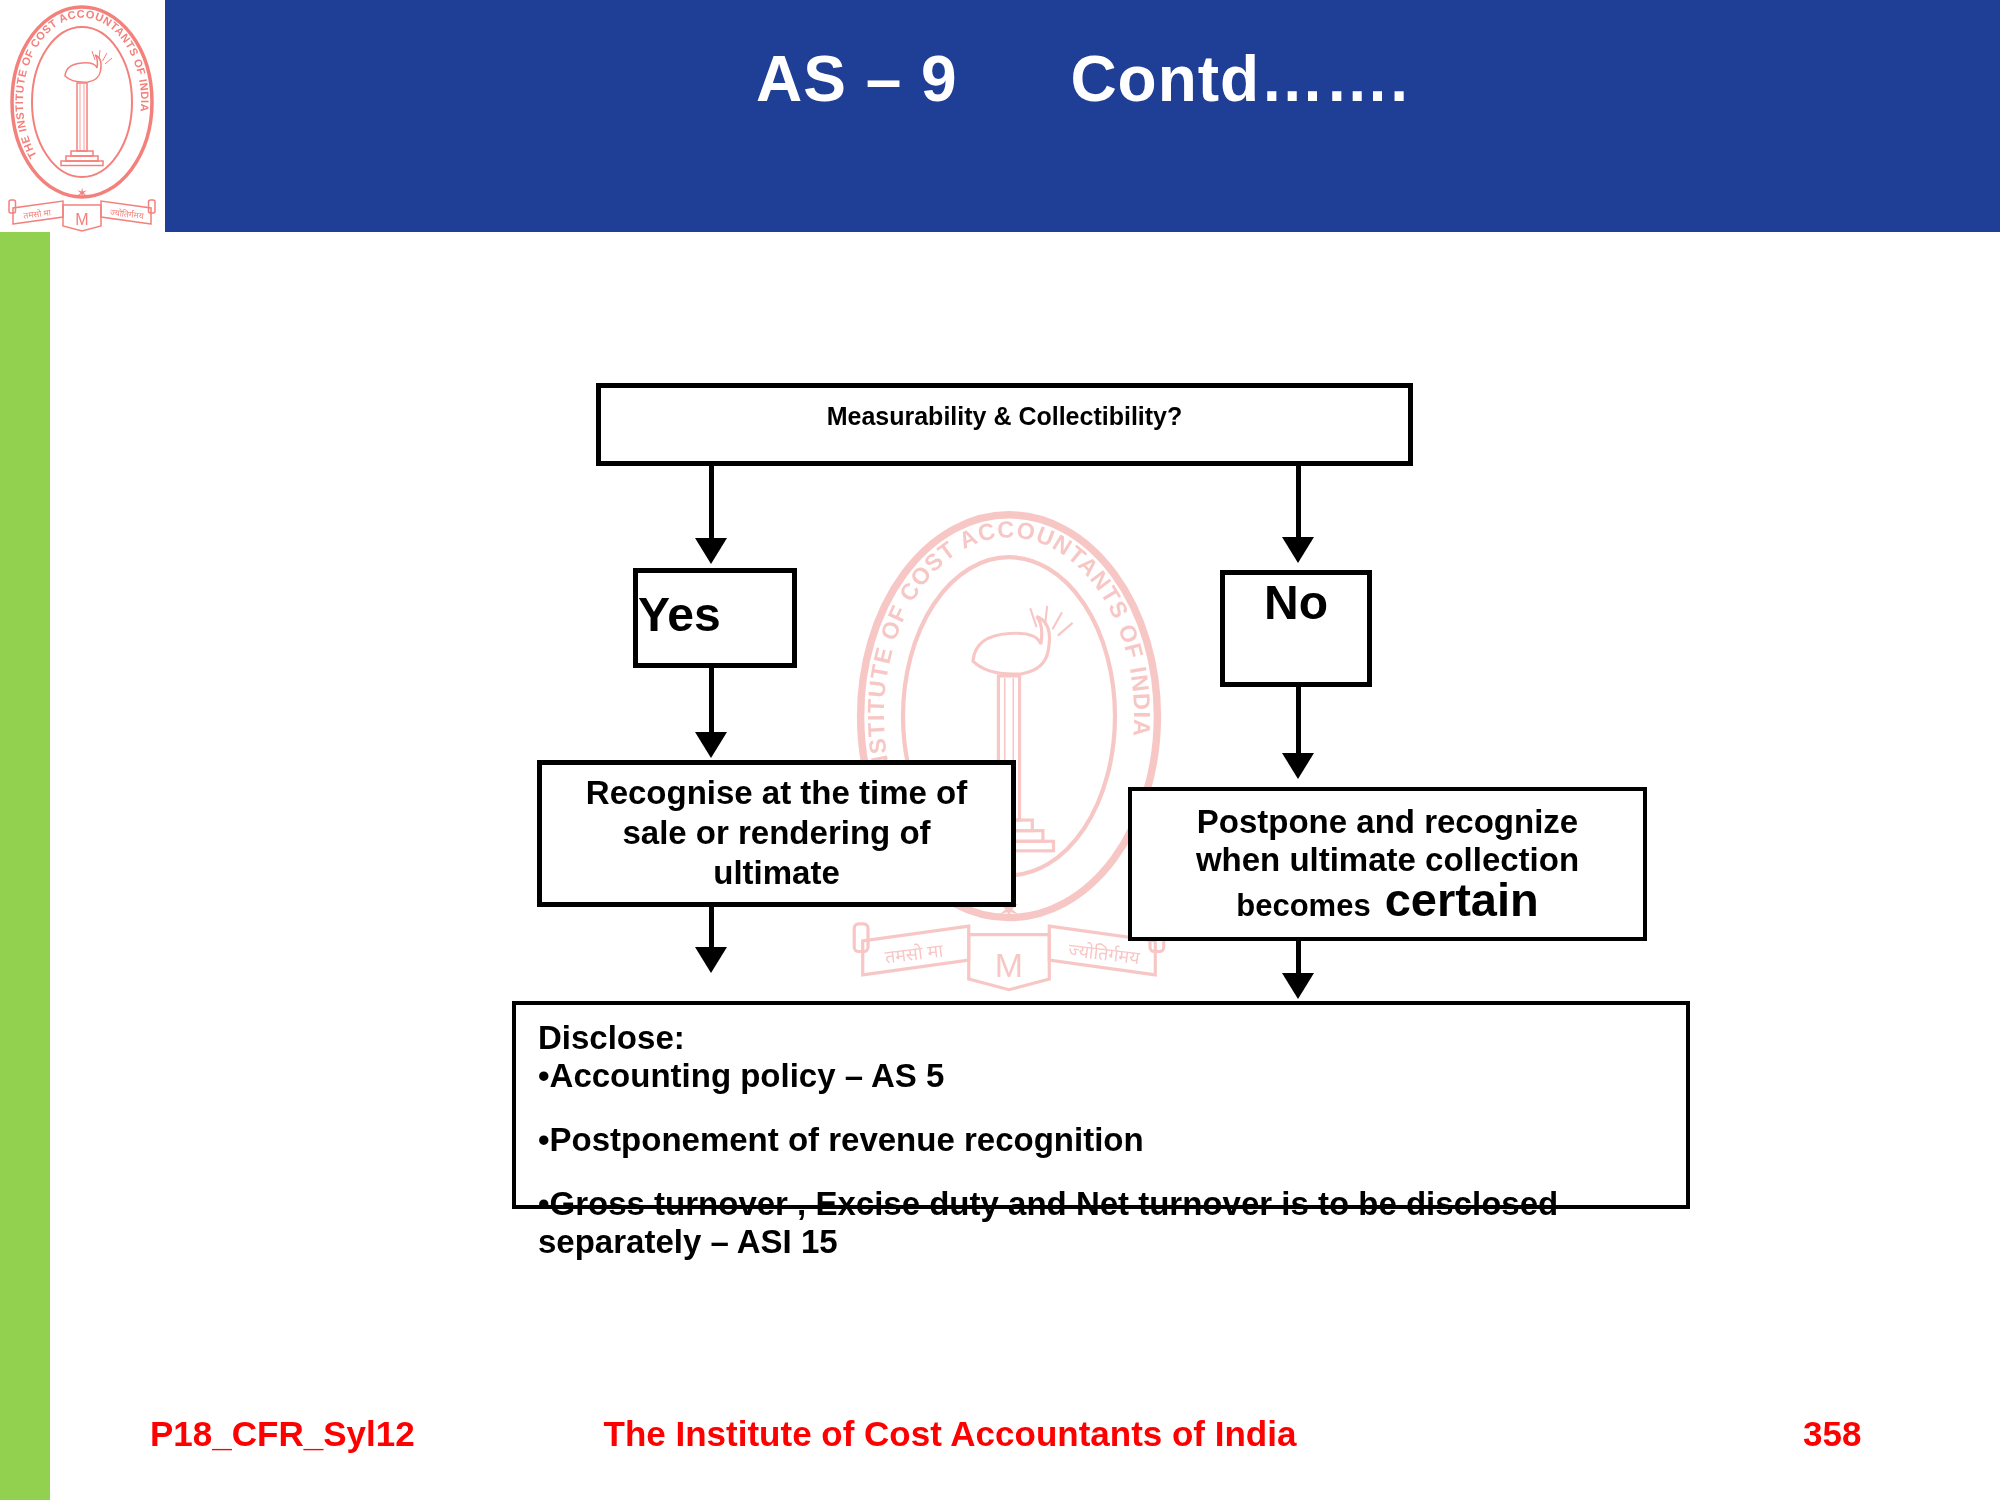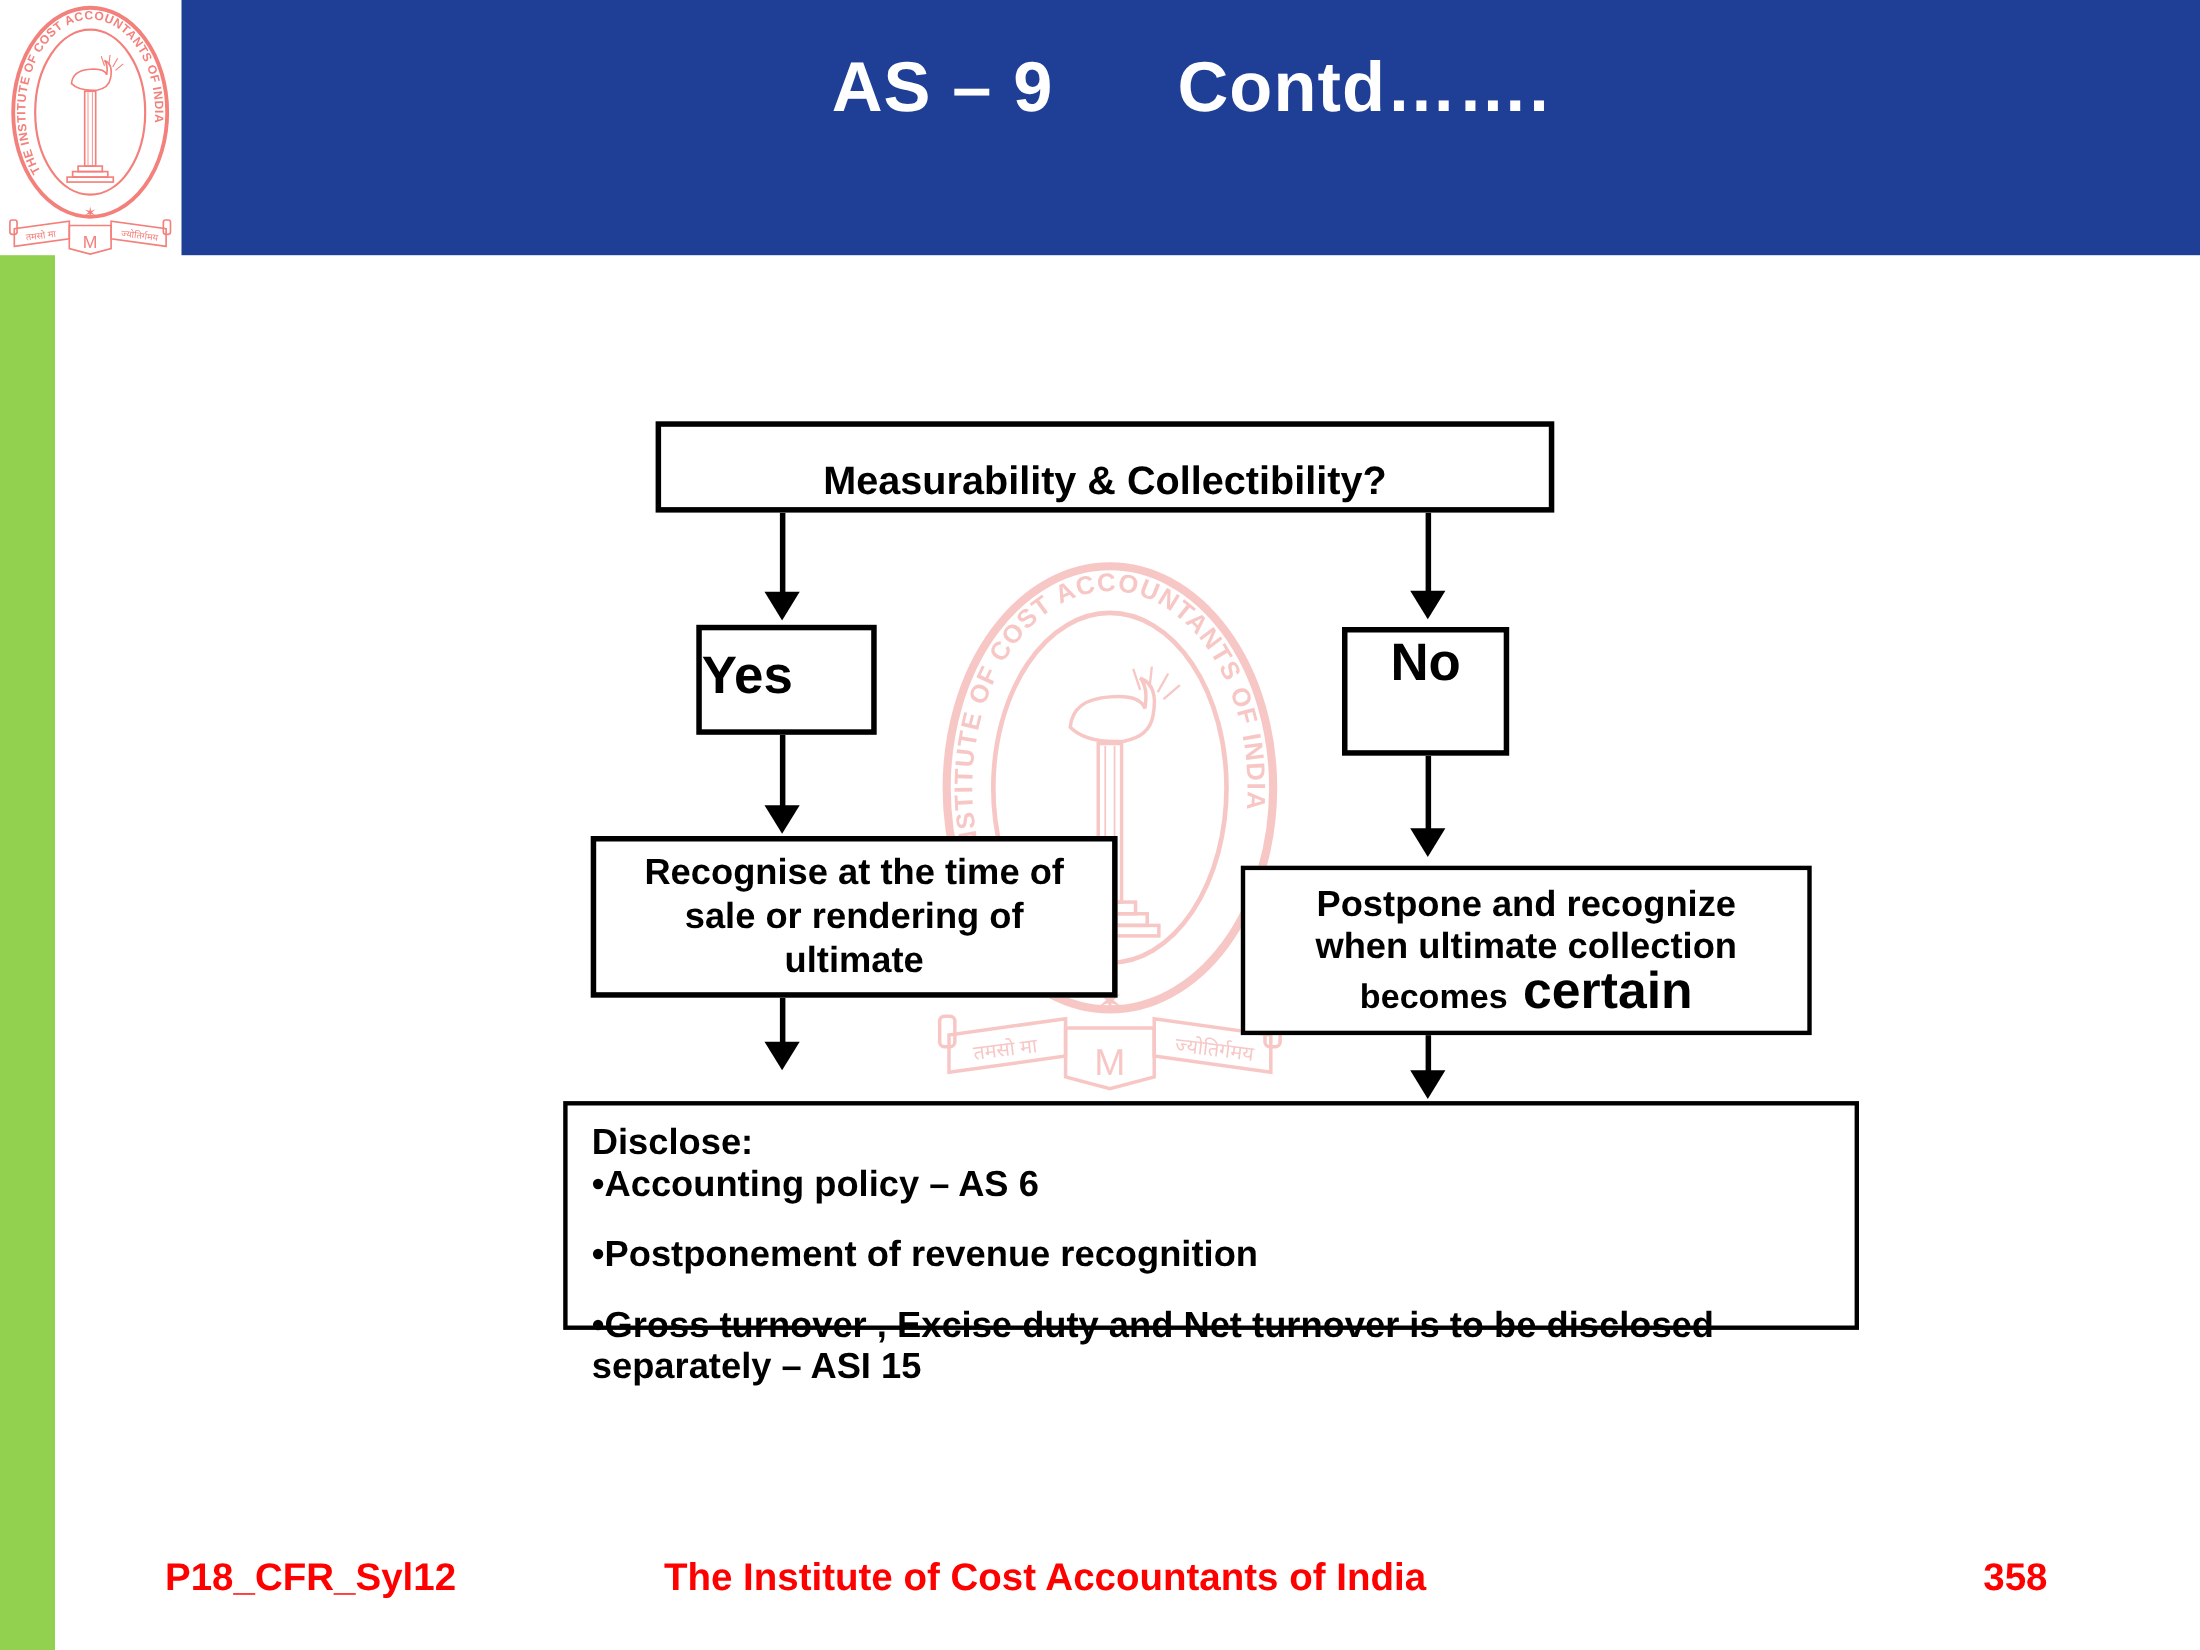--- a/index.html
+++ b/index.html
@@ -27,21 +27,21 @@
 
   .green-bar{position:absolute;left:0;top:232px;width:50px;height:1268px;background:var(--accent-green);}
 
   
   .watermark{position:absolute;left:850px;top:498px;width:318px;height:500px;
     color:var(--watermark-pink);opacity:0.62;}
 
   
   .fbox{position:absolute;background:#ffffff;border:5px solid var(--line-black);box-sizing:border-box;
     color:#000;font-weight:bold;text-align:center;}
-  .question-box{left:596px;top:383px;width:817px;height:83px;font-size:36px;padding-top:28px;}
+  .question-box{left:596px;top:383px;width:817px;height:83px;font-size:25px;padding-top:14px;}
   .yes-box{left:633px;top:568px;width:164px;height:100px;font-size:48px;
     display:flex;align-items:center;padding-bottom:8px;}
   .no-box{left:1220px;top:570px;width:152px;height:117px;font-size:48px;
     display:flex;align-items:flex-start;justify-content:center;padding-bottom:18px;}
   .recognise-box{left:537px;top:760px;width:479px;height:147px;font-size:33px;line-height:40px;padding-top:8px;}
   .postpone-box{left:1128px;top:787px;width:519px;height:154px;border-width:4px;
     font-size:33px;line-height:38px;padding-top:12px;}
   .postpone-last{margin-top:2px;}
   .becomes-word{font-size:31px;margin-right:14px;}
   .certain-word{font-size:47px;}
@@ -188,21 +188,21 @@
   <div class="fbox postpone-box">
     <div>Postpone and recognize</div>
     <div>when ultimate collection</div>
     <div class="postpone-last">
       <span class="becomes-word">becomes</span><span class="certain-word">certain</span>
     </div>
   </div>
 
   <div class="fbox disclose-box">
     <p>Disclose:</p>
-    <p>•Accounting policy – AS 6</p>
+    <p>•Accounting policy – AS 5</p>
     <p class="bullet-gap">•Postponement of revenue recognition</p>
     <p class="bullet-gap">•Gross turnover , Excise duty and Net turnover is to be disclosed separately – ASI 15</p>
   </div>
 
   <div class="footer-text footer-left">P18_CFR_Syl12</div>
   <div class="footer-text footer-center">The Institute of Cost Accountants of India</div>
   <div class="footer-text footer-right">358</div>
 
 </div>
 

